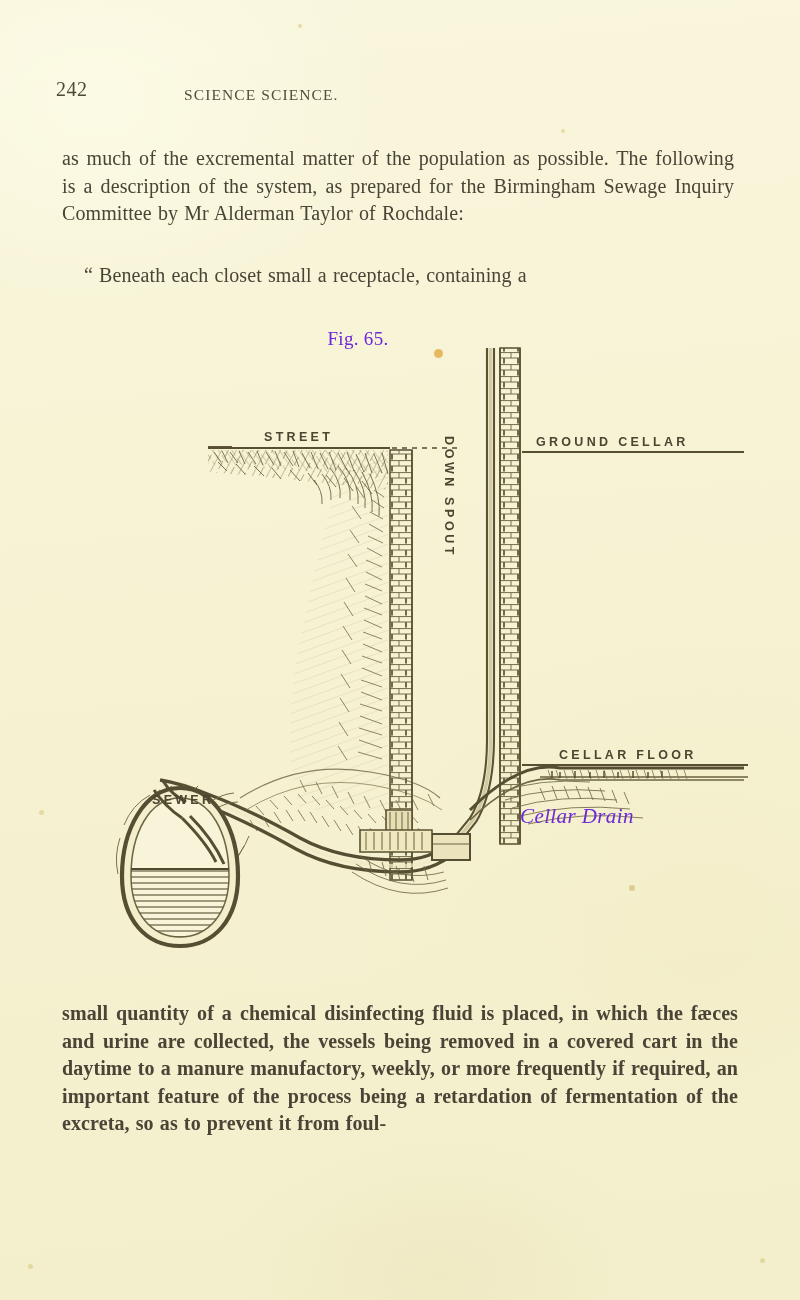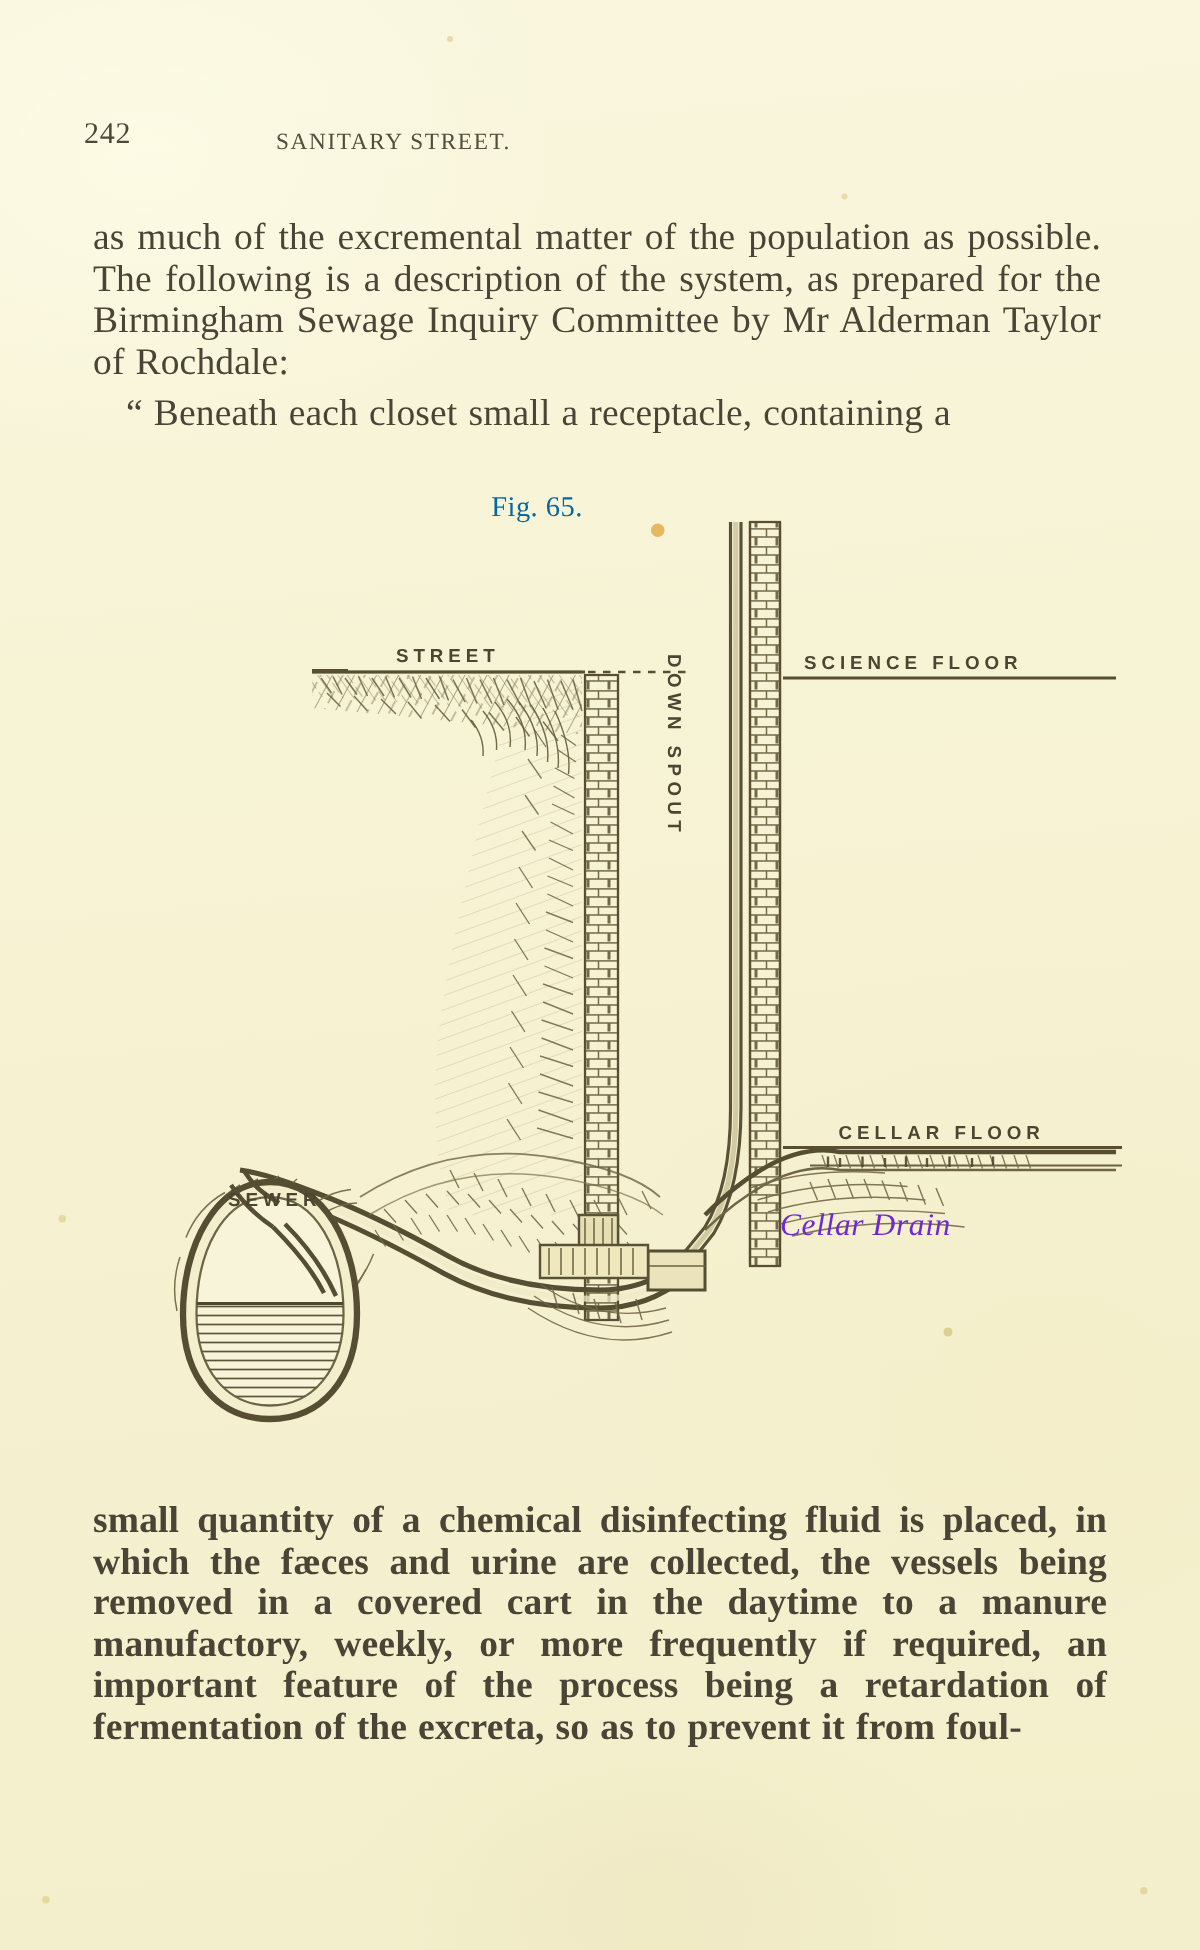--- a/index.html
+++ b/index.html
@@ -55,38 +55,38 @@
     left: 184px;
     top: 86px;
     font-size: 15.5px;
     letter-spacing: 1.1px;
     color: #534d3c;
   }
 
   
   .bodytext {
     position: absolute;
-    font-size: 25px;
+    font-size: 20px;
     line-height: 27.5px;
     color: #4a4436;
     text-align: justify;
     letter-spacing: .1px;
     word-spacing: 1px;
   }
   #para-top { left: 62px; top: 145px; width: 672px; }
   #para-quote { left: 62px; top: 262px; width: 672px; text-indent: 22px; }
   #para-bottom { left: 62px; top: 1000px; width: 676px; font-weight: bold; }
 
   .fig-caption {
     position: absolute;
     left: 0; top: 328px;
     width: 716px;
     text-align: center;
     font-size: 19px;
-    color: #0369a1;
+    color: #6d28d9;
     letter-spacing: .3px;
   }
 
   
   .figure {
     position: absolute;
     left: 0;
     top: 340px;
     width: 758px;
     height: 640px;
@@ -131,21 +131,21 @@
 <div class="speck" style="left:298px;top:24px;width:4px;height:4px;"></div>
 <div class="speck" style="left:629px;top:885px;width:6px;height:6px;background:#cbb463;"></div>
 <div class="speck" style="left:39px;top:810px;width:5px;height:5px;"></div>
 <div class="speck" style="left:561px;top:129px;width:4px;height:4px;"></div>
 <div class="speck" style="left:760px;top:1258px;width:5px;height:5px;"></div>
 <div class="speck" style="left:28px;top:1264px;width:5px;height:5px;"></div>
 
 <div class="page">
 
   <div class="folio">242</div>
-  <div class="running-head">SANITARY STREET.</div>
+  <div class="running-head">SCIENCE SCIENCE.</div>
 
   <div class="bodytext" id="para-top">as much of the excremental matter of the population as possible. The following is a description of the system, as prepared for the Birmingham Sewage Inquiry Committee by Mr Alderman Taylor of Rochdale:</div>
   <div class="bodytext" id="para-quote">“ Beneath each closet small a receptacle, containing a</div>
 
   <div class="fig-caption">Fig. 65.</div>
 
   <div class="figure">
 
     <svg width="800" height="640" viewBox="0 0 800 640">
       <defs>
@@ -479,21 +479,21 @@
         <path d="M352 532 q48 32 96 16"></path>
         <path d="M368 518 l4 14"></path>
           <path d="M382 522 l4 14"></path>
           <path d="M396 526 l4 14"></path>
         <path d="M410 528 l4 14"></path>
           <path d="M424 526 l4 14"></path>
       </g>
     </svg>
 
     <div class="lbl" id="label-street">STREET</div>
-    <div class="lbl" id="label-ground">SCIENCE FLOOR</div>
+    <div class="lbl" id="label-ground">GROUND CELLAR</div>
     <div class="lbl" id="label-downspout">DOWN SPOUT</div>
     <div class="lbl" id="label-cellar">CELLAR FLOOR</div>
     <div class="lbl" id="label-sewer">SEWER</div>
     <div id="label-cellar-drain">Cellar Drain</div>
   </div>
 
   <div class="bodytext" id="para-bottom">small quantity of a chemical disinfecting fluid is placed, in which the fæces and urine are collected, the vessels being removed in a covered cart in the daytime to a manure manufactory, weekly, or more frequently if required, an important feature of the process being a retardation of fermentation of the excreta, so as to prevent it from foul-</div>
 
 </div>
 

